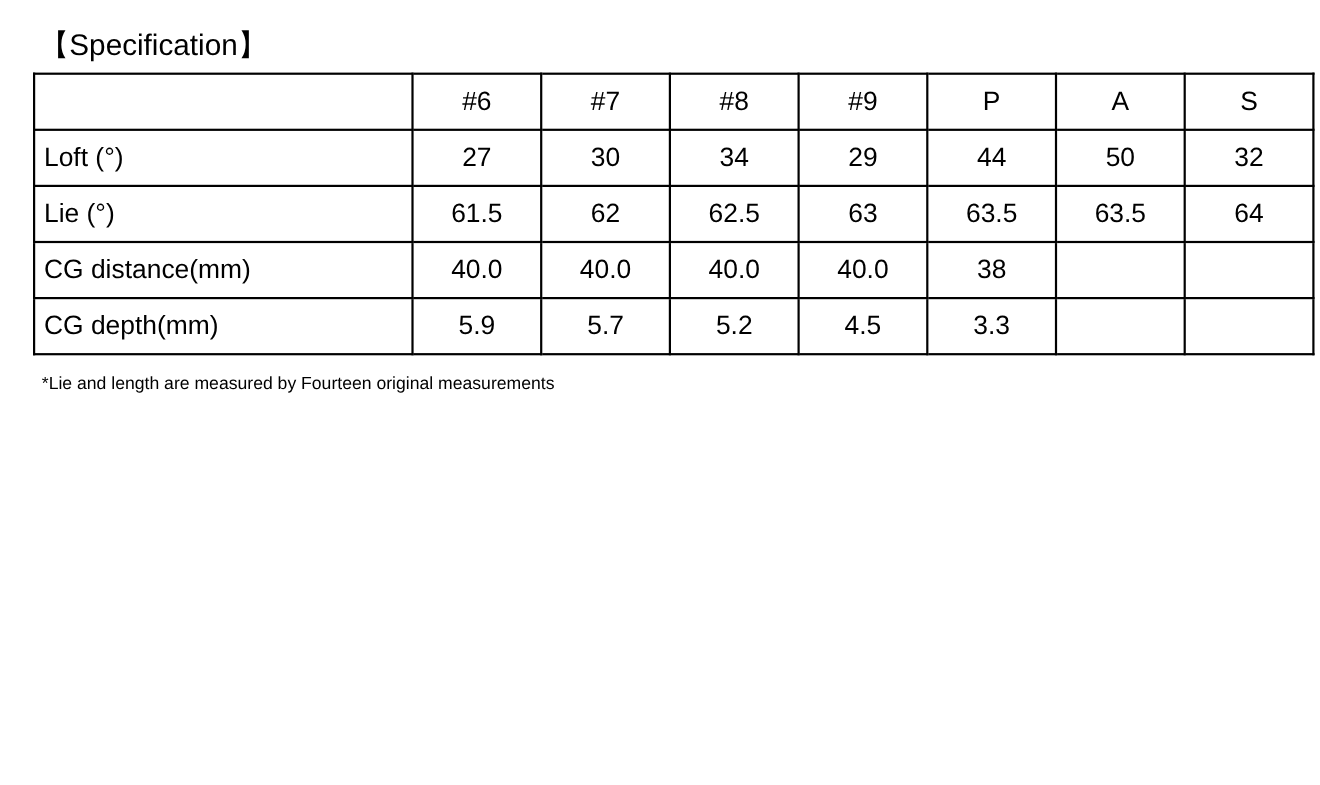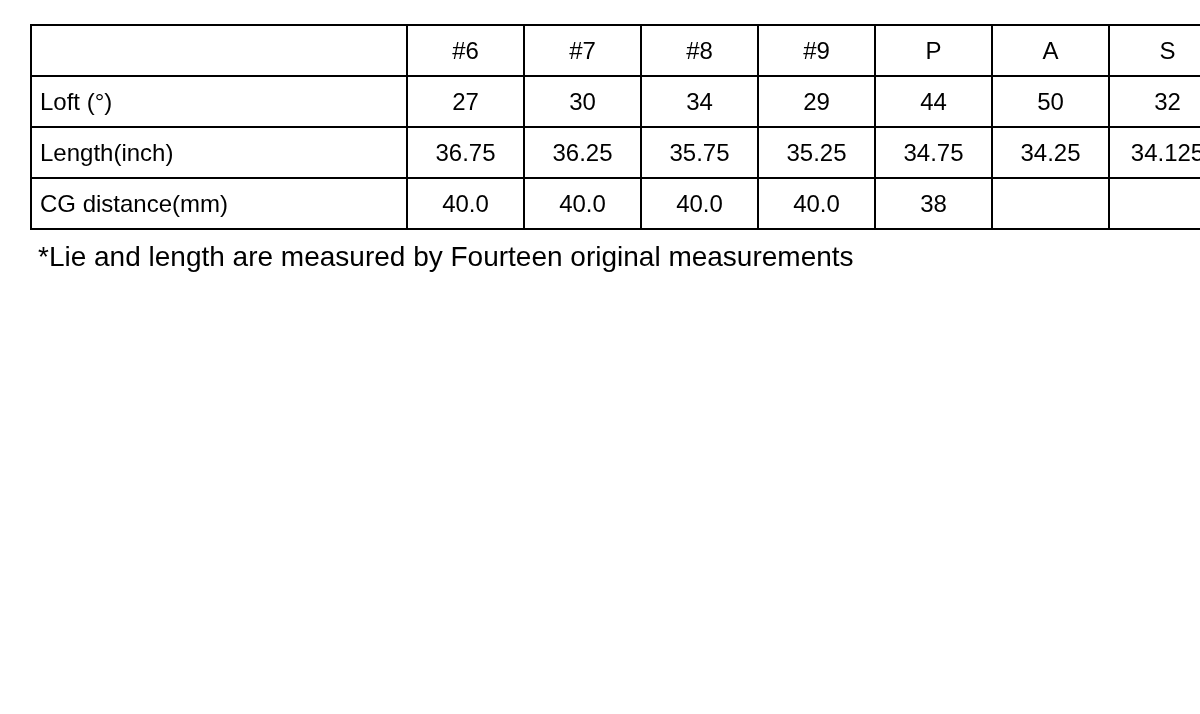--- a/index.html
+++ b/index.html
@@ -42,40 +42,41 @@
     font-weight: 400;
     padding: 0 8px;
     box-sizing: border-box;
     white-space: nowrap;
     overflow: hidden;
   }
   table.spec-table th {
     text-align: center;
   }
   .col-label {
-    width: 376px;
+    width: 344px;
     text-align: left;
     padding-left: 14px;
   }
   .col-val {
     width: 117px;
     text-align: center;
   }
   .footnote {
-    font-size: 28px;
+    font-size: 16px;
     line-height: 30px;
     margin: 12px 0 0 12px;
     white-space: nowrap;
   }
 </style>
 </head>
 <body>
 
 <div class="page">
 
+  <h1 class="spec-title">【Specification】</h1>
 
   <table class="spec-table">
     <thead>
       <tr>
         <th class="col-label"></th>
         <th class="col-val">#6</th>
         <th class="col-val">#7</th>
         <th class="col-val">#8</th>
         <th class="col-val">#9</th>
         <th class="col-val">P</th>
@@ -88,37 +89,47 @@
         <td class="col-label">Loft (°)</td>
         <td class="col-val">27</td>
         <td class="col-val">30</td>
         <td class="col-val">34</td>
         <td class="col-val">29</td>
         <td class="col-val">44</td>
         <td class="col-val">50</td>
         <td class="col-val">32</td>
       </tr>
       <tr>
-        <td class="col-label">Length(inch)</td>
-        <td class="col-val">36.75</td>
-        <td class="col-val">36.25</td>
-        <td class="col-val">35.75</td>
-        <td class="col-val">35.25</td>
-        <td class="col-val">34.75</td>
-        <td class="col-val">34.25</td>
-        <td class="col-val">34.125</td>
+        <td class="col-label">Lie (°)</td>
+        <td class="col-val">61.5</td>
+        <td class="col-val">62</td>
+        <td class="col-val">62.5</td>
+        <td class="col-val">63</td>
+        <td class="col-val">63.5</td>
+        <td class="col-val">63.5</td>
+        <td class="col-val">64</td>
       </tr>
       <tr>
         <td class="col-label">CG distance(mm)</td>
         <td class="col-val">40.0</td>
         <td class="col-val">40.0</td>
         <td class="col-val">40.0</td>
         <td class="col-val">40.0</td>
         <td class="col-val">38</td>
         <td class="col-val"></td>
         <td class="col-val"></td>
       </tr>
+      <tr>
+        <td class="col-label">CG depth(mm)</td>
+        <td class="col-val">5.9</td>
+        <td class="col-val">5.7</td>
+        <td class="col-val">5.2</td>
+        <td class="col-val">4.5</td>
+        <td class="col-val">3.3</td>
+        <td class="col-val"></td>
+        <td class="col-val"></td>
+      </tr>
     </tbody>
   </table>
 
   <p class="footnote">*Lie and length are measured by Fourteen original measurements</p>
 
 </div>
 
 </body></html>

